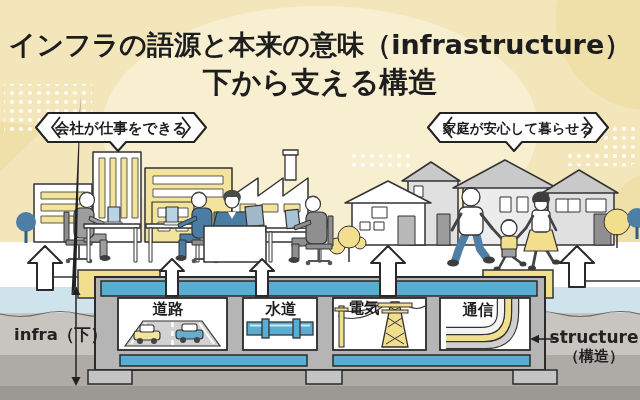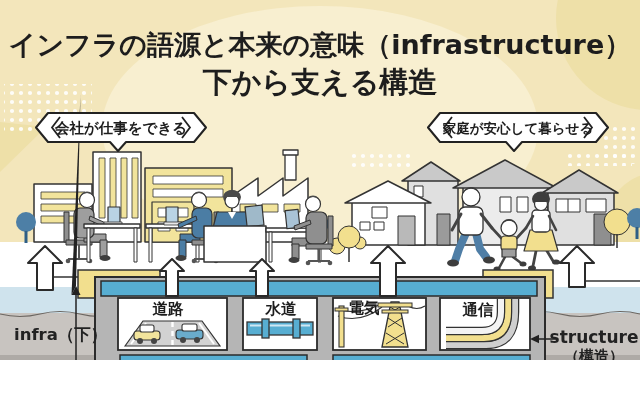--- a/index.html
+++ b/index.html
@@ -1,16 +1,16 @@
 <!DOCTYPE html>
 <html><head>
 <meta charset="utf-8">
 <style>
   html,body{margin:0;padding:0;background:#fff;}
-  .stage{width:640px;height:360px;position:relative;overflow:hidden;
+  .stage{width:640px;height:400px;position:relative;overflow:hidden;
          font-family:"DejaVu Sans","Liberation Sans",sans-serif;}
   svg{display:block;}
   text{font-family:"DejaVu Sans","Liberation Sans",sans-serif;}
   .title-line{font-size:27px;font-weight:bold;fill:#1d1d1d;}
   .title-line2{font-size:29px;font-weight:bold;fill:#1d1d1d;}
   .banner-text{font-size:14.5px;font-weight:bold;fill:#1d1d1d;}
   .banner-text-r{font-size:13.5px;font-weight:bold;fill:#1d1d1d;}
   .panel-label{font-size:15.5px;font-weight:bold;fill:#1d1d1d;}
   .anno{font-weight:bold;fill:#222;}
 </style>

